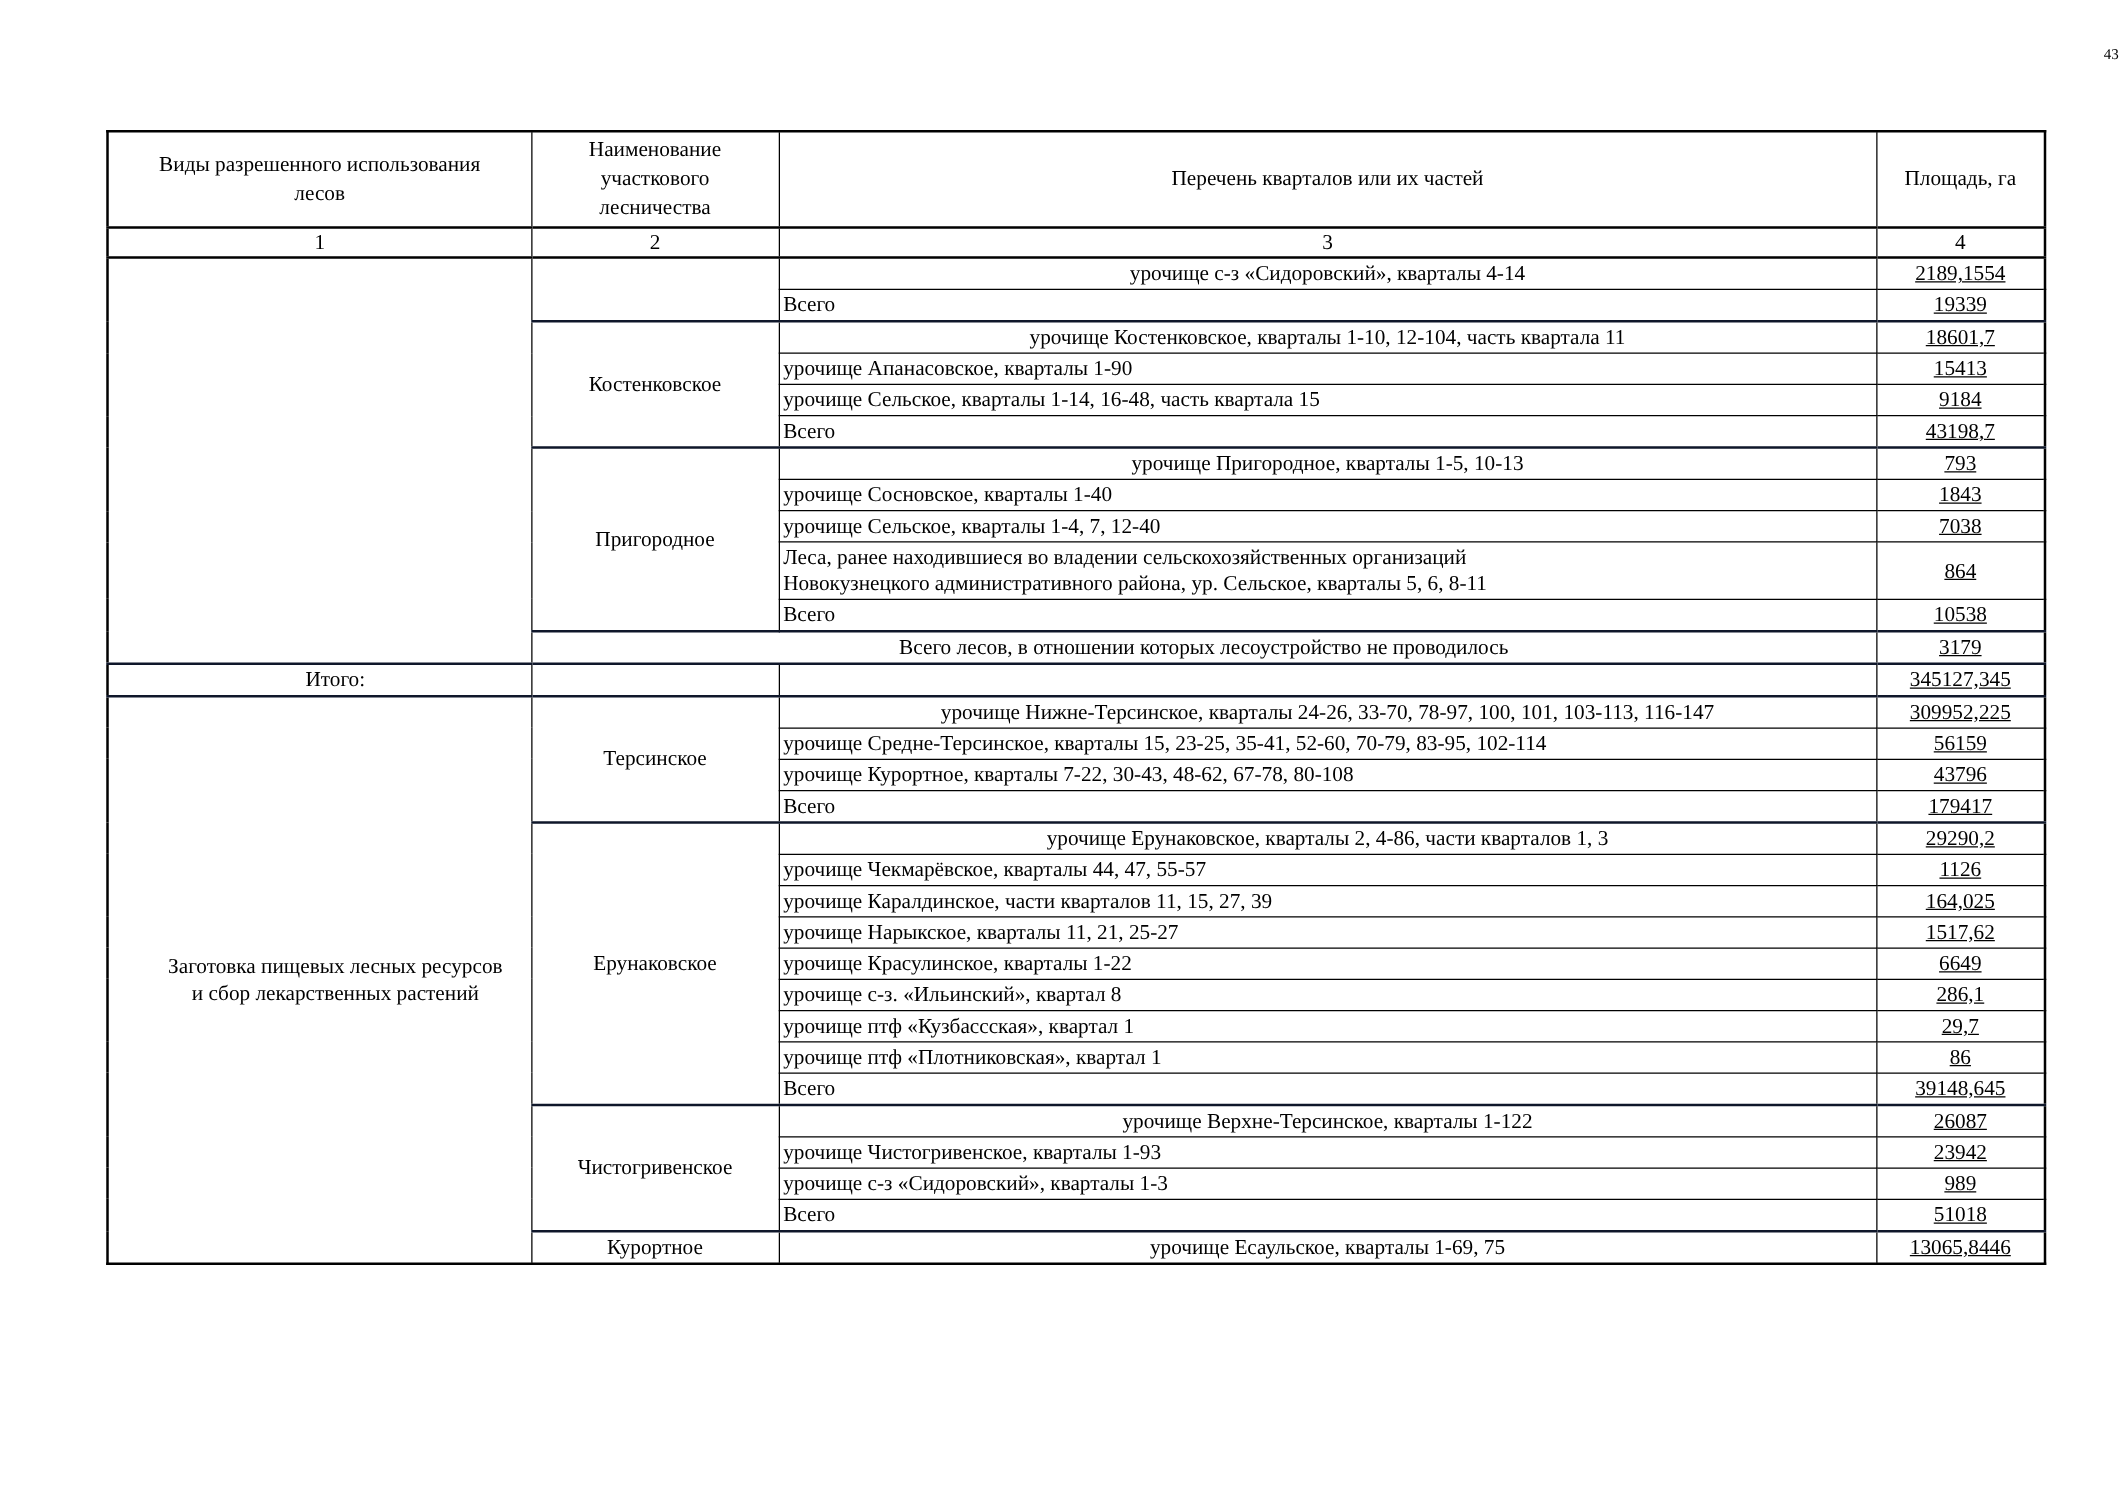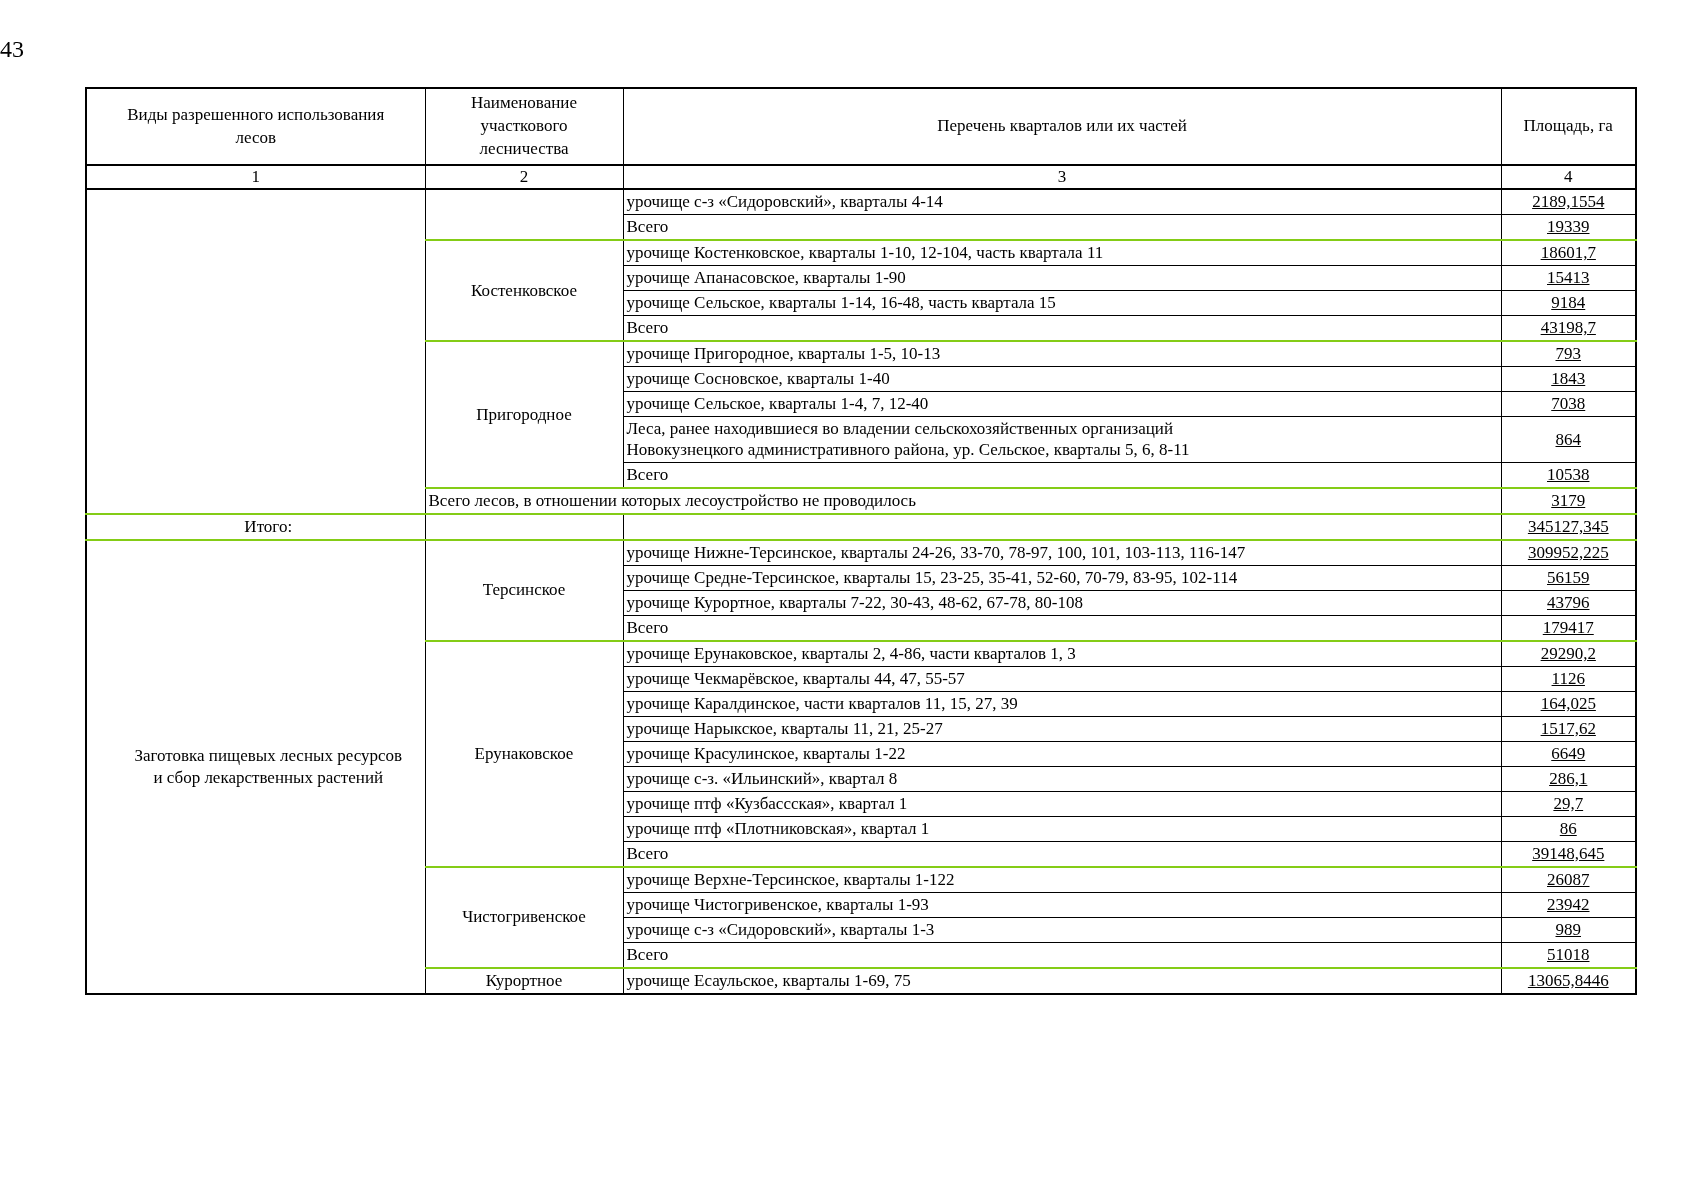--- a/index.html
+++ b/index.html
@@ -7,26 +7,26 @@
     background: #ffffff;
     width: 1697px; height: 1200px;
     font-family: "Liberation Serif", serif;
     color: #000;
     position: relative;
   }
   .page-number {
     position: absolute;
     top: 36px; left: 0;
     width: 1695px;
-    text-align: left;
-    font-size: 24px;
+    text-align: right;
+    font-size: 12px;
   }
   table.main-table {
     position: absolute;
-    left: 85px; top: 87px;
+    left: 85px; top: 104px;
     width: 1550px;
     border-collapse: collapse;
     table-layout: fixed;
     border: 2px solid #000;
   }
   th, td {
     border: 1px solid #000;
     font-size: 17px;
     font-weight: normal;
     vertical-align: middle;
@@ -44,21 +44,21 @@
     text-align: center;
     border-top: 2px solid #000;
     border-bottom: 2px solid #000;
   }
   tbody td { height: 22px; line-height: 1.25; }
   td.c1 { text-align: center; white-space: pre-line; padding-left: 28px; }
   td.c2 { text-align: center; }
   td.c3 { text-align: left; white-space: pre-line; }
   td.c4 { text-align: center; text-decoration: underline; }
   td.cfooter { text-align: left; }
-  tr.group-start > td { border-top: 2px solid #84cc16; }
+  tr.group-start > td { border-top: 2px solid #0f172a; text-align: center; }
 </style>
 </head>
 <body>
 
 <div class="page-number">43</div>
 
 <table class="main-table">
   <colgroup>
     <col style="width:339px">
     <col style="width:198px">

